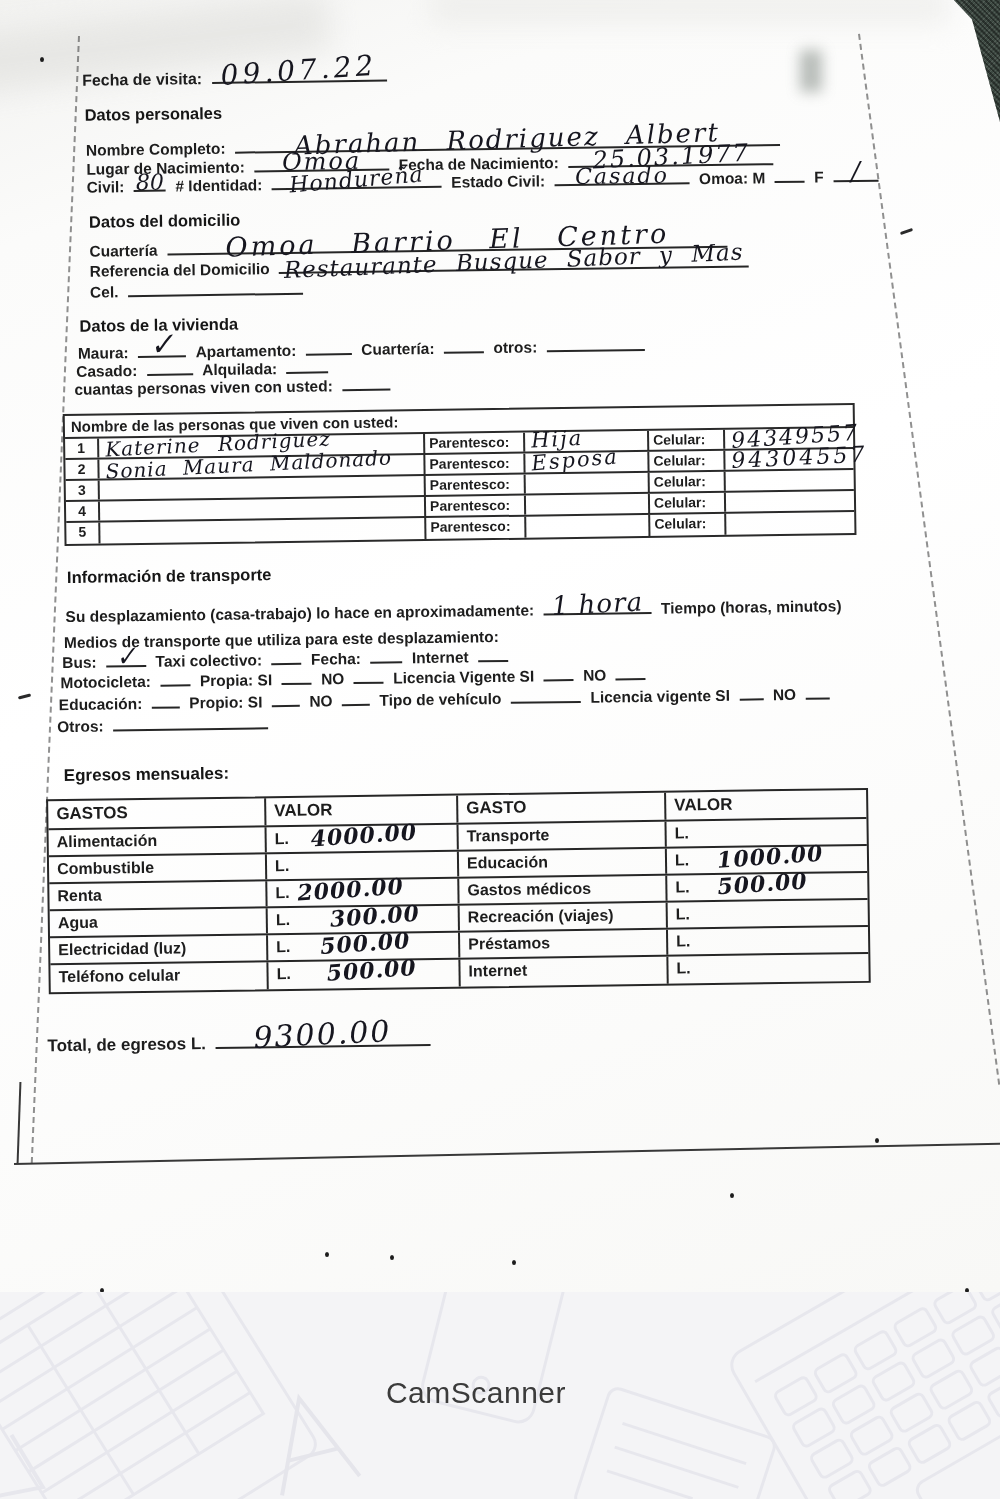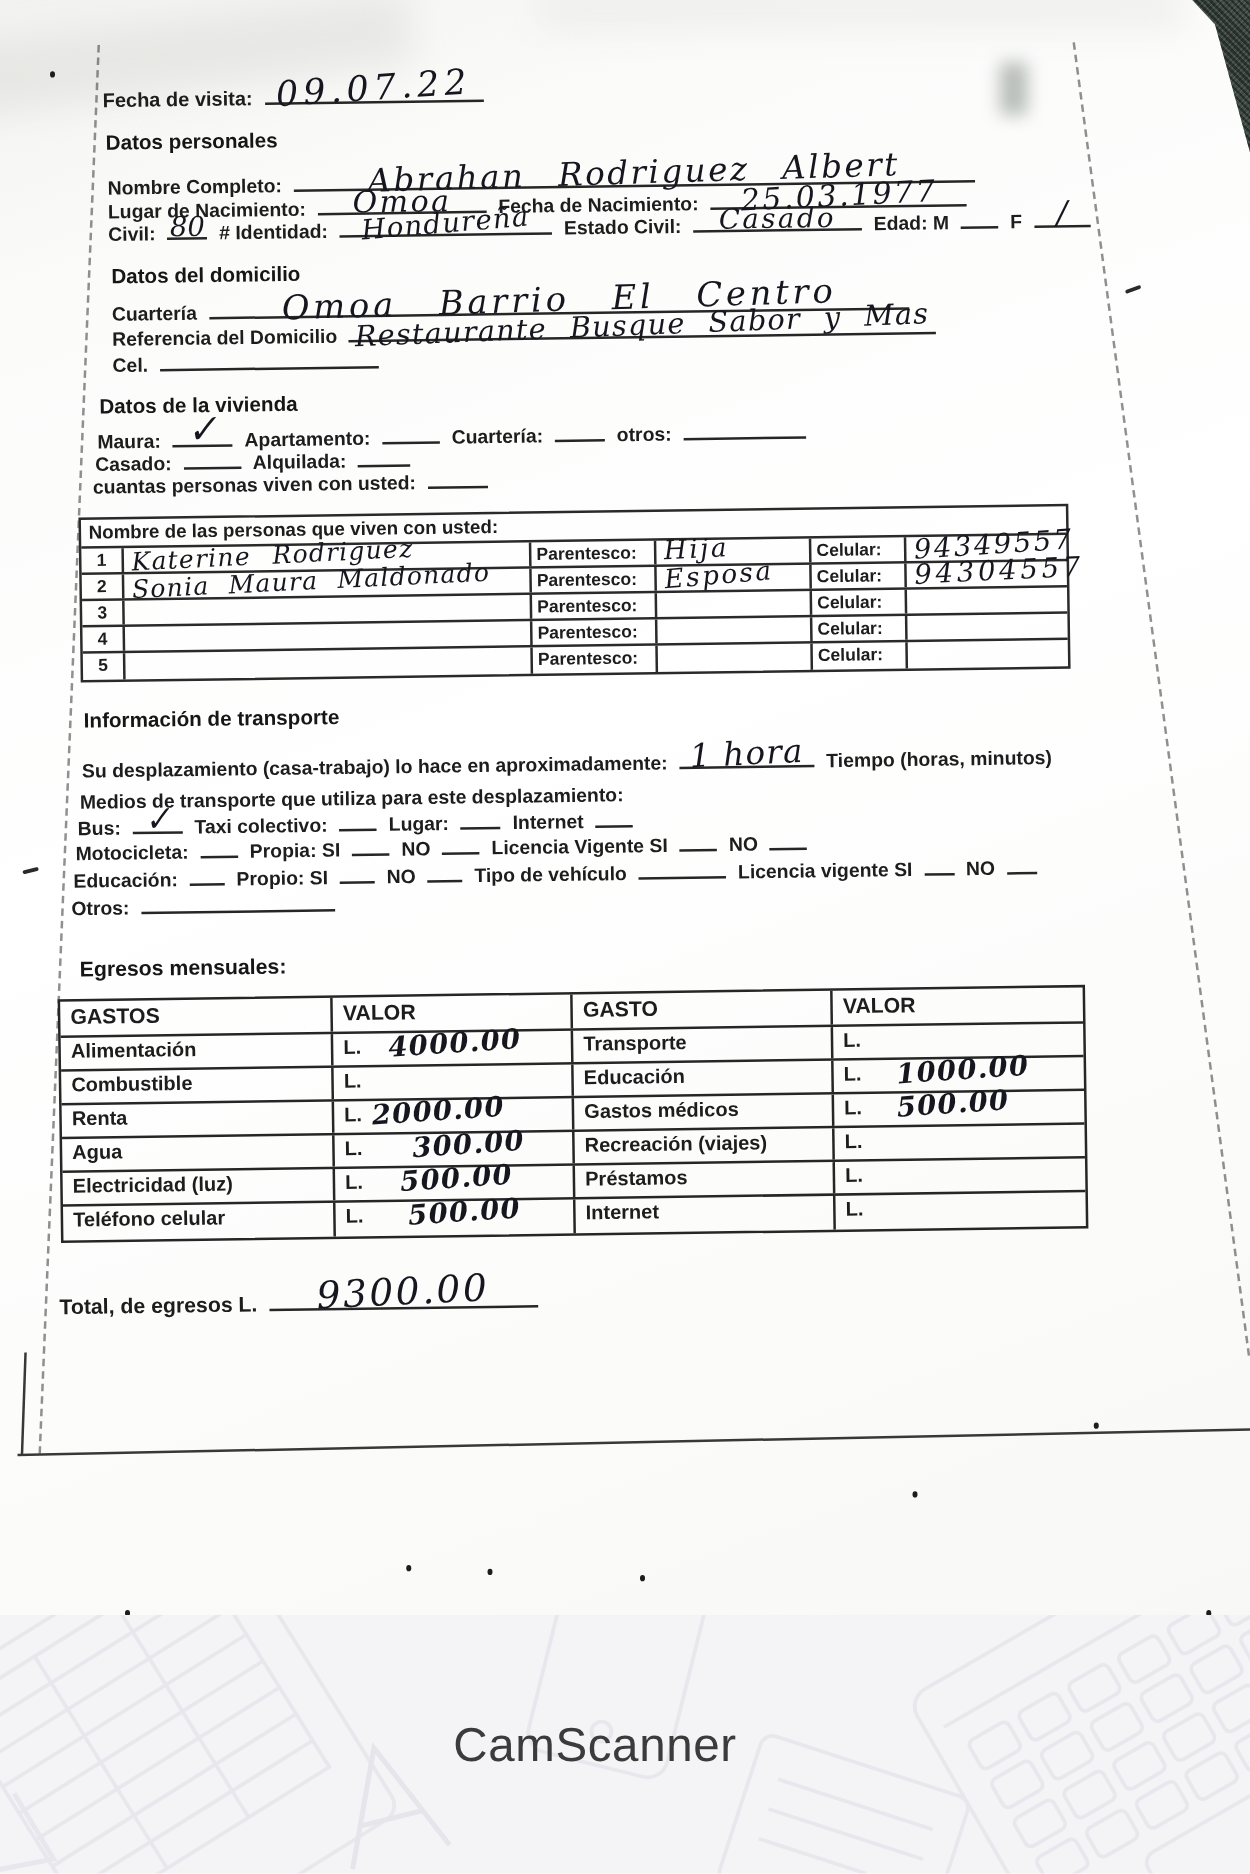--- a/index.html
+++ b/index.html
@@ -71,21 +71,21 @@
   .ec.c4 { flex: 1; border-right: none; }
   .e-row.head .ec { font-size: 17px; }
   .ec .hw { position: absolute; top: -2px; font-size: 22px; letter-spacing: 1px; transform: rotate(-3deg); }
 
   
   .footer { position: absolute; left: 0; top: 1292px; width: 1000px; height: 207px;
             background: #f4f4f6; overflow: hidden; }
   .doodle { position: absolute; }
   .doodle svg { display: block; }
   .brand { position: absolute; left: 0; top: 84px; width: 952px; text-align: center;
-           font-size: 38px; color: #3b3b3b; letter-spacing: .5px; }
+           font-size: 30px; color: #3b3b3b; letter-spacing: .5px; }
 </style>
 </head>
 <body>
 
 <div class="stage">
 
   <div class="photo">
     <div class="top-shadow"></div>
     <div class="top-shadow2"></div>
     <div class="corner-dark"></div>
@@ -141,21 +141,21 @@
           <span class="hw" style="font-size:22px">80</span>
         </span>
         <span class="lbl"># Identidad:</span>
         <span class="filled" style="width:170px">
           <span class="hw" style="font-size:22px;letter-spacing:1px;transform:translateX(-50%) rotate(-4deg)">Hondureña</span>
         </span>
         <span class="lbl">Estado Civil:</span>
         <span class="filled" style="width:135px">
           <span class="hw" style="font-size:22px;letter-spacing:2px">Casado</span>
         </span>
-        <span class="lbl">Edad: M</span>
+        <span class="lbl">Omoa: M</span>
         <span class="blank" style="width:30px"></span>
         <span class="lbl">F</span>
         <span class="filled" style="width:45px">
           <span class="hw" style="font-size:26px">/</span>
         </span>
       </div>
 
       <div class="abs heading" style="left:95px;top:207px">Datos del domicilio</div>
 
       <div class="abs" style="left:95px;top:237px">
@@ -277,21 +277,21 @@
 
       <div class="abs lbl" style="left:64px;top:628px">Medios de transporte que utiliza para este desplazamiento:</div>
 
       <div class="abs" style="left:62px;top:648px">
         <span class="lbl">Bus:</span>
         <span class="filled" style="width:40px">
           <span class="hw" style="font-size:26px;transform:translateX(-50%) rotate(-8deg)">✓</span>
         </span>
         <span class="lbl">Taxi colectivo:</span>
         <span class="blank" style="width:30px"></span>
-        <span class="lbl">Lugar:</span>
+        <span class="lbl">Fecha:</span>
         <span class="blank" style="width:32px"></span>
         <span class="lbl">Internet</span>
         <span class="blank" style="width:30px"></span>
       </div>
 
       <div class="abs" style="left:60px;top:668px">
         <span class="lbl">Motocicleta:</span>
         <span class="blank" style="width:30px"></span>
         <span class="lbl">Propia: SI</span>
         <span class="blank" style="width:30px"></span>

